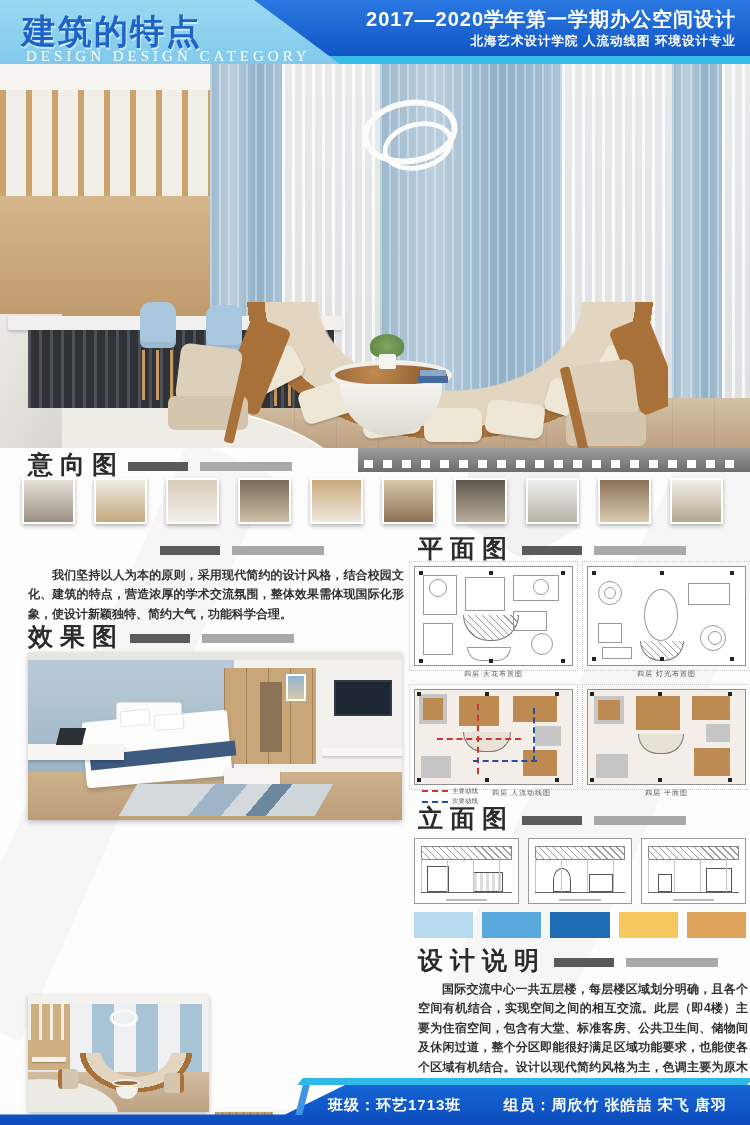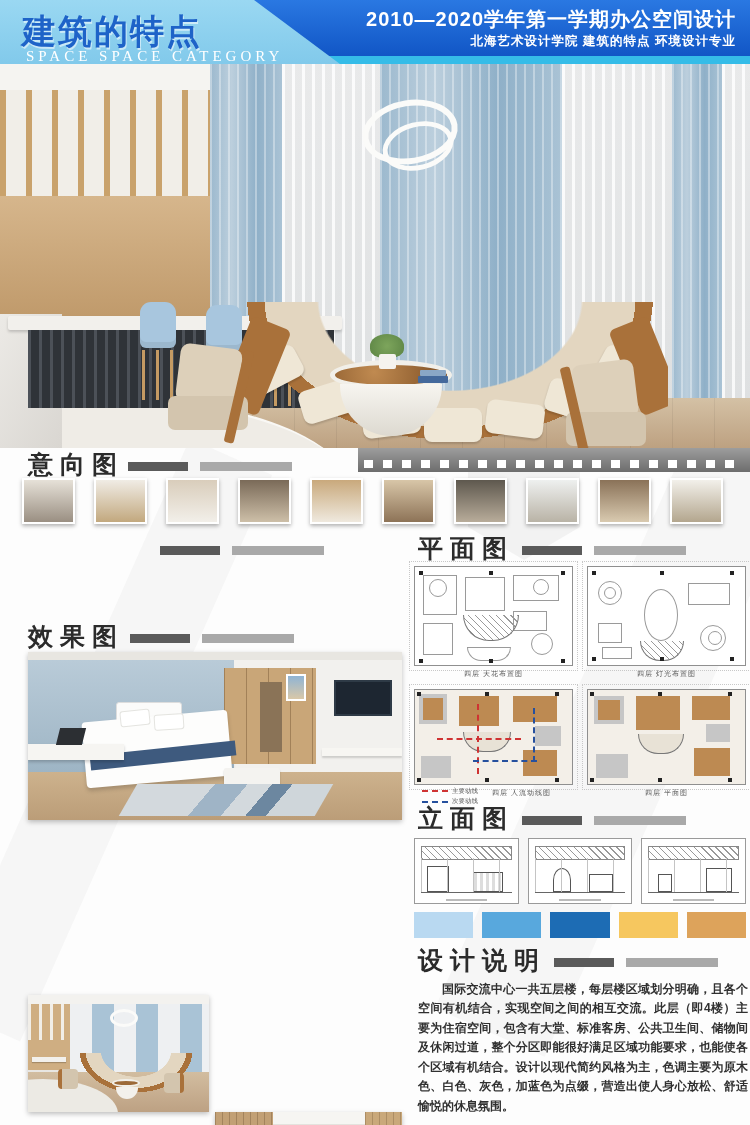--- a/index.html
+++ b/index.html
@@ -134,26 +134,26 @@
 
 <div class="poster">
 
   <div class="wm" style="left:60px;top:430px;width:90px;height:620px;"></div>
   <div class="wm" style="left:560px;top:420px;width:120px;height:640px;"></div>
   <div class="wm-hex" style="left:468px;top:438px;width:112px;height:122px;"></div>
 
   <div>
     <div class="abs hdr-blue"></div>
     <div class="abs hdr-cyan"></div>
-    <div class="abs hdr-r1">2010—2020学年第一学期办公空间设计</div>
-    <div class="abs hdr-r2">北海艺术设计学院 建筑的特点 环境设计专业</div>
+    <div class="abs hdr-r1">2017—2020学年第一学期办公空间设计</div>
+    <div class="abs hdr-r2">北海艺术设计学院 人流动线图 环境设计专业</div>
     <div class="abs hdr-badge"></div>
     <div class="abs hdr-badge-strip"></div>
     <div class="abs hdr-cn">建筑的特点</div>
-    <div class="abs hdr-en">SPACE SPACE CATEGORY</div>
+    <div class="abs hdr-en">DESIGN DESIGN CATEGORY</div>
   </div>
 
   <div class="abs hero">
     <div class="abs h-beam"></div>
     <div class="abs h-slats"></div>
     <div class="abs h-woodwall"></div>
 
     <div class="abs h-blue" style="left:210px;width:72px;"></div>
     <div class="abs h-sheer" style="left:282px;width:98px;"></div>
     <div class="abs h-blue" style="left:380px;width:182px;"></div>
@@ -248,20 +248,21 @@
       <div class="thumb">
         <div class="thumb-img" style="--a: #8a7258; --b: #d9cab0;"></div>
       </div>
       <div class="thumb">
         <div class="thumb-img" style="--a: #f2f0ea; --b: #b3a68e;"></div>
       </div>
     </div>
 
   <div class="abs bar-dark" style="left:160px;top:546px;width:60px;"></div>
   <div class="abs bar-light" style="left:232px;top:546px;width:92px;"></div>
+  <div class="abs cn-body" style="left:28px;top:566px;width:376px;">我们坚持以人为本的原则，采用现代简约的设计风格，结合校园文化、建筑的特点，营造浓厚的学术交流氛围，整体效果需体现国际化形象，使设计新颖独特、简约大气，功能科学合理。</div>
 
   <div class="abs sec-title" style="left:28px;top:620px;">效果图</div>
   <div class="abs bar-dark" style="left:130px;top:634px;width:60px;"></div>
   <div class="abs bar-light" style="left:202px;top:634px;width:92px;"></div>
 
   <div class="abs fx" style="left:28px;top:652px;width:374px;height:168px;">
     <div class="abs" style="left:0;top:0;width:374px;height:10px;background:#e8e6e1;"></div>
     <div class="abs" style="left:0;top:8px;width:206px;height:116px;background:linear-gradient(180deg,#b9cbd8,#9db4c4);"></div>
     <div class="abs" style="left:206px;top:8px;width:168px;height:116px;background:#f2f1ee;"></div>
     <div class="abs" style="left:0;top:120px;width:374px;height:48px;background:linear-gradient(180deg,#cdb28d,#bb9d78);"></div>
@@ -439,14 +440,23 @@
       <div class="swatch" style="background: rgb(29, 108, 180);"></div>
       <div class="swatch" style="background: rgb(246, 199, 95);"></div>
       <div class="swatch" style="background: rgb(221, 163, 91);"></div>
     </div>
 
   <div class="abs sec-title" style="left:418px;top:944px;">设计说明</div>
   <div class="abs bar-dark" style="left:554px;top:958px;width:60px;"></div>
   <div class="abs bar-light" style="left:626px;top:958px;width:92px;"></div>
   <div class="abs cn-body" style="left:418px;top:980px;width:330px;">国际交流中心一共五层楼，每层楼区域划分明确，且各个空间有机结合，实现空间之间的相互交流。此层（即4楼）主要为住宿空间，包含有大堂、标准客房、公共卫生间、储物间及休闲过道，整个分区即能很好满足区域功能要求，也能使各个区域有机结合。设计以现代简约风格为主，色调主要为原木色、白色、灰色，加蓝色为点缀，营造出使人身心放松、舒适愉悦的休息氛围。</div>
 
+  <div class="abs footer">
+    <div class="f-cyan"></div>
+    <div class="f-main"></div>
+    <div class="f-acc"></div>
+    <div class="f-text">
+      <span>班级：环艺1713班</span>
+      <span>组员：周欣竹 张皓喆 宋飞 唐羽</span>
+    </div>
+  </div>
 
 </div>
 
 </body></html>

